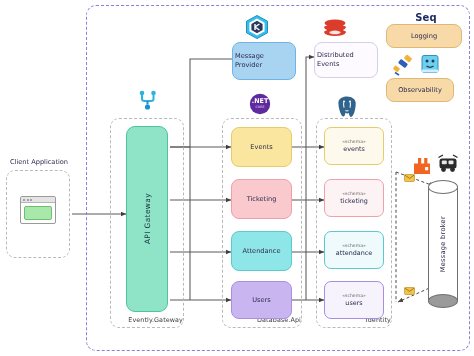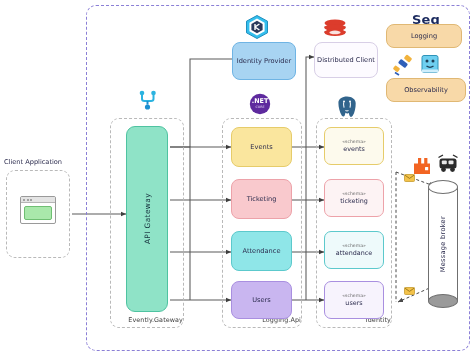--- a/index.html
+++ b/index.html
@@ -69,21 +69,21 @@
             background:#fff;border-left:1.2px solid #6f6f6f;border-right:1.2px solid #6f6f6f;}
   .cyl-top{position:absolute;left:0;right:0;top:0;height:14px;border-radius:50%;
            background:#fff;border:1.2px solid #6f6f6f;box-sizing:border-box;}
   .cyl-bot{position:absolute;left:0;right:0;bottom:0;height:14px;border-radius:50%;
            background:#9a9a9a;border:1.2px solid #6f6f6f;box-sizing:border-box;}
   .cyl-label{position:absolute;left:0;right:0;top:0;bottom:0;
              display:flex;align-items:center;justify-content:center;}
   .cyl-label span{writing-mode:vertical-rl;transform:rotate(180deg);
                   font-size:6.6px;color:#2b2b4d;letter-spacing:.3px;}
 
-  .seq-title{font-size:13px;font-weight:bold;color:#1b2a5e;letter-spacing:.2px;}
+  .seq-title{font-size:10px;font-weight:bold;color:#1b2a5e;letter-spacing:.2px;}
 
   svg.wires{position:absolute;left:0;top:0;width:474px;height:356px;pointer-events:none;}
   .ico{position:absolute;display:block;}
 </style>
 </head>
 <body>
 
 <div id="stage">
 
   <svg class="wires" viewBox="0 0 474 356">
@@ -116,21 +116,21 @@
       <path d="M306,300 L306,57 L314,57" marker-end="url(#ah)"></path>
     </g>
 
     <g stroke="#4a4a4a" stroke-width="1" fill="none" stroke-dasharray="3,2.4">
       <path d="M396,172 L434,186" marker-end="url(#ahd)"></path>
       <path d="M434,286 L398,302" marker-end="url(#ahd)"></path>
       <path d="M396,172 L396,302"></path>
     </g>
   </svg>
 
-  <div class="abs client-label" style="left:4px;top:158px;">Client Application</div>
+  <div class="abs client-label" style="left:10px;top:158px;">Client Application</div>
   <div class="abs group" style="left:6px;top:170px;width:64px;height:88px;"></div>
   <div class="abs client-win" style="left:20px;top:196px;width:36px;height:28px;">
     <div class="win-bar">
       <div class="win-dot"></div>
         <div class="win-dot"></div>
         <div class="win-dot"></div>
     </div>
     <div class="win-body">
         <div class="win-screen"></div>
       </div>
@@ -151,64 +151,64 @@
     <span class="vtext">API Gateway</span>
   </div>
 
   <svg class="ico" style="left:244px;top:14px;" width="26" height="26" viewBox="0 0 26 26">
     <polygon points="13,1.5 23.5,7.2 23.5,18.8 13,24.5 2.5,18.8 2.5,7.2" fill="#33beed" stroke="#1f8fbe" stroke-width="1"></polygon>
     <polygon points="13,4.6 20.6,8.8 20.6,17.2 13,21.4 5.4,17.2 5.4,8.8" fill="#ffffff"></polygon>
     <polygon points="13,6.8 18.6,9.9 18.6,16.1 13,19.2 7.4,16.1 7.4,9.9" fill="#2b3a5c"></polygon>
     <path d="M11 10 L11 16 M11 13 L15.4 10 M11 13 L15.4 16" stroke="#fff" stroke-width="1.4" fill="none"></path>
   </svg>
   <div class="abs node" style="left:232px;top:42px;width:64px;height:38px;background:#a8d4f2;border:1.2px solid #6fb4e4;">
-    <span>Identity Provider</span>
+    <span>Message Provider</span>
   </div>
 
   <svg class="ico" style="left:323px;top:18px;" width="24" height="22" viewBox="0 0 24 22">
     <ellipse cx="12" cy="5" rx="10.5" ry="3.6" fill="#dc3c2c"></ellipse>
     <path d="M1.5 8.2 Q12 12.6 22.5 8.2 L22.5 10.2 Q12 14.6 1.5 10.2 Z" fill="#a8271b"></path>
     <ellipse cx="12" cy="9.6" rx="10.5" ry="3.6" fill="#dc3c2c"></ellipse>
     <path d="M1.5 13 Q12 17.4 22.5 13 L22.5 15 Q12 19.4 1.5 15 Z" fill="#a8271b"></path>
     <ellipse cx="12" cy="14.4" rx="10.5" ry="3.6" fill="#dc3c2c"></ellipse>
     <ellipse cx="12" cy="14.4" rx="5.6" ry="1.8" fill="#fff" opacity=".85"></ellipse>
   </svg>
   <div class="abs node" style="left:314px;top:42px;width:64px;height:36px;background:#fdfbff;border:1.2px solid #d8cfe6;">
-    <span>Distributed Client</span>
+    <span>Distributed Events</span>
   </div>
 
   <div class="abs seq-title" style="left:396px;top:12px;width:60px;text-align:center;">Seq</div>
   <div class="abs node" style="left:386px;top:24px;width:76px;height:24px;background:#f8d9a8;border:1.2px solid #e0b874;">
     <span>Logging</span>
   </div>
 
   <svg class="ico" style="left:392px;top:54px;" width="24" height="22" viewBox="0 0 24 22">
     <rect x="12.5" y="2" width="7" height="5" rx="1.2" fill="#f2b33d" transform="rotate(38 16 4.5)"></rect>
     <rect x="6.5" y="7" width="9" height="5" rx="1.2" fill="#2f5fb8" transform="rotate(38 11 9.5)"></rect>
     <rect x="1.5" y="12.5" width="6" height="4.6" rx="1.2" fill="#f2b33d" transform="rotate(38 4.5 14.8)"></rect>
     <path d="M3 18.5 L7 21" stroke="#2f5fb8" stroke-width="1.6"></path>
   </svg>
   <svg class="ico" style="left:419px;top:53px;" width="22" height="22" viewBox="0 0 22 22">
     <rect x="3" y="2.5" width="16" height="17" rx="2" fill="#6ecff0" stroke="#2e93b8" stroke-width="1"></rect>
     <circle cx="8" cy="8" r="1.5" fill="#1d3f57"></circle>
       <circle cx="14" cy="8" r="1.5" fill="#1d3f57"></circle>
     <path d="M7.5 13 Q11 15.6 14.5 13" stroke="#1d3f57" stroke-width="1.3" fill="none"></path>
     <rect x="3" y="16.5" width="16" height="3" fill="#cfeefb"></rect>
   </svg>
-  <div class="abs node" style="left:386px;top:78px;width:80px;height:24px;background:#f8d9a8;border:1.2px solid #e0b874;">
+  <div class="abs node" style="left:386px;top:78px;width:68px;height:24px;background:#f8d9a8;border:1.2px solid #e0b874;">
     <span>Observability</span>
   </div>
 
   <svg class="ico" style="left:249px;top:93px;" width="22" height="22" viewBox="0 0 22 22">
     <circle cx="11" cy="11" r="10.2" fill="#5e2a9e"></circle>
     <text x="11" y="10.4" font-size="6.4" font-family="DejaVu Sans" fill="#fff" text-anchor="middle" font-weight="bold">.NET</text>
     <text x="11" y="15.4" font-size="3.2" font-family="DejaVu Sans" fill="#e3d4f5" text-anchor="middle">CORE</text>
   </svg>
   <div class="abs group" style="left:222px;top:118px;width:80px;height:210px;">
-    <div class="group-label">Logging.Api</div>
+    <div class="group-label">Database.Api</div>
   </div>
   <div class="abs node" style="left:231px;top:127px;width:61px;height:40px;background:#fae69e;border:1.2px solid #e6cc6a;">
     <span>Events</span>
   </div>
   <div class="abs node" style="left:231px;top:179px;width:61px;height:40px;background:#f9c9cd;border:1.2px solid #eda2a9;">
     <span>Ticketing</span>
   </div>
   <div class="abs node" style="left:231px;top:231px;width:61px;height:40px;background:#8fe6e8;border:1.2px solid #5cc9cc;">
     <span>Attendance</span>
   </div>

